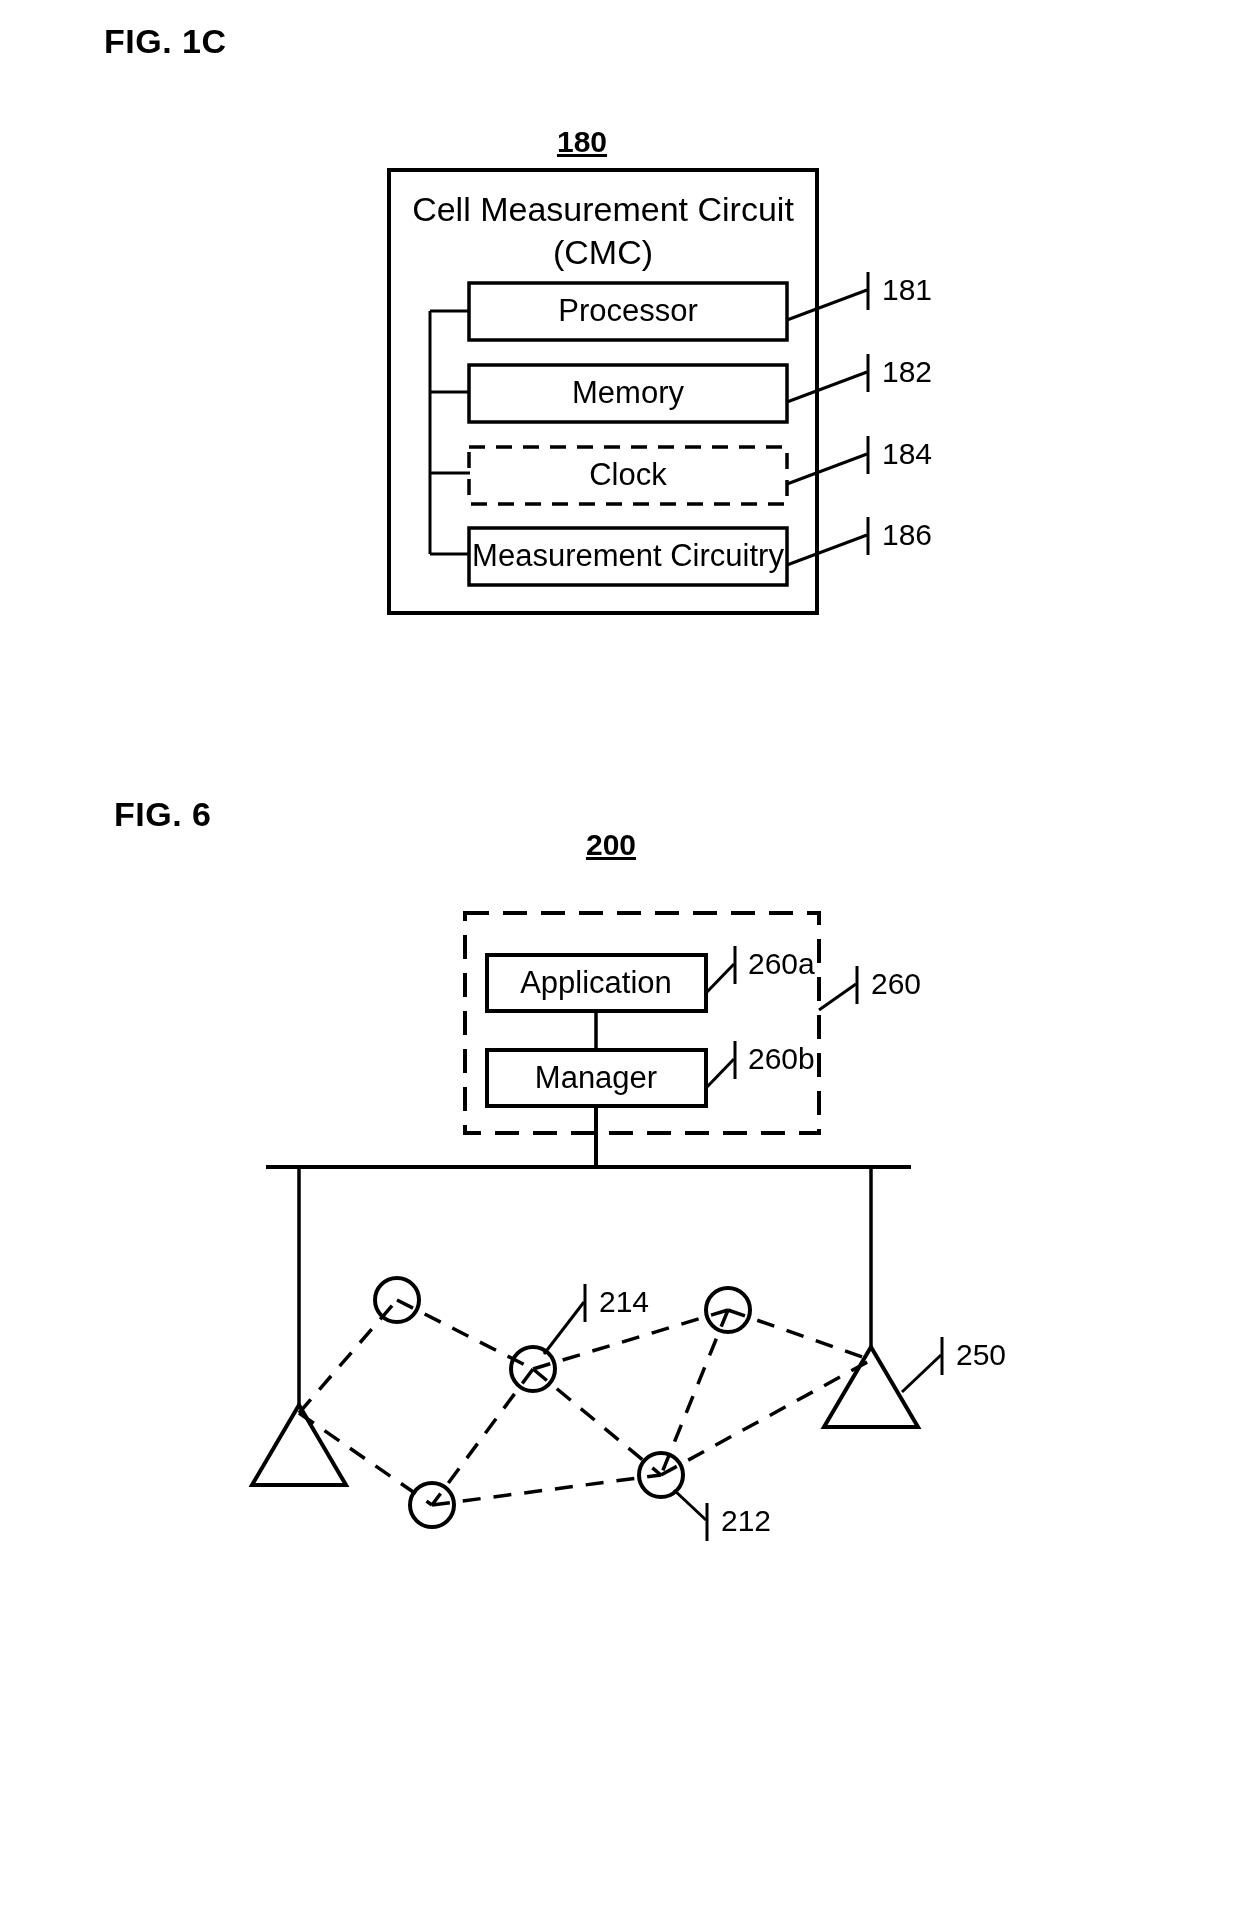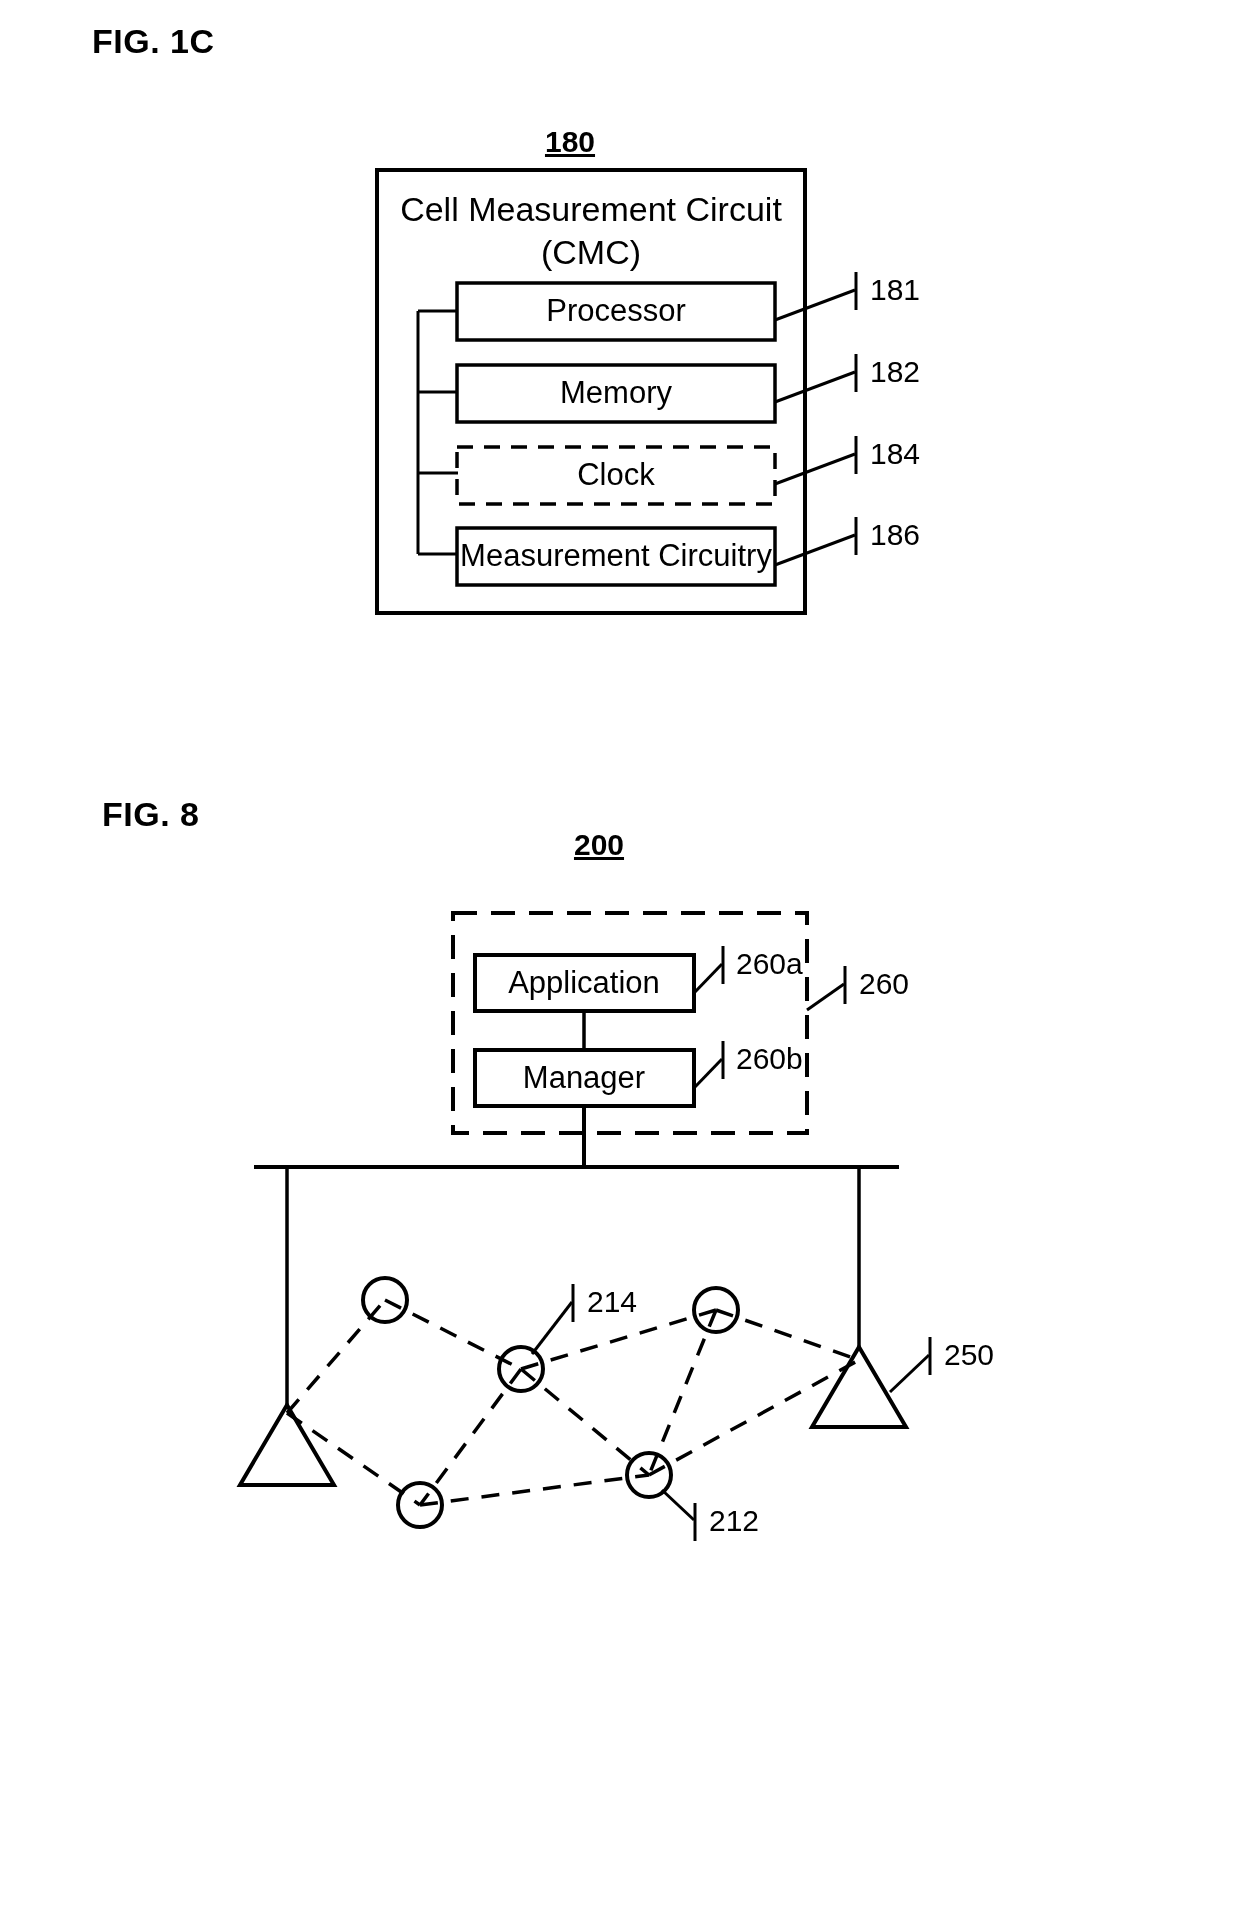--- a/index.html
+++ b/index.html
@@ -10,21 +10,21 @@
   body {
     width: 1240px;
     height: 1907px;
     position: relative;
     font-family: "Liberation Sans", sans-serif;
     color: #000000;
     overflow: hidden;
   }
   .page {
     position: absolute;
-    left: 4px; top: 0;
+    left: 16px; top: 0;
     width: 1132px;
     height: 1907px;
   }
   .fig-label {
     position: absolute;
     font-family: "Liberation Sans", sans-serif;
     font-weight: bold;
     font-size: 34px;
     letter-spacing: 0.5px;
     color: #000;
@@ -106,21 +106,21 @@
 
     <path class="ln" d="M 771 484 L 851 454" stroke-width="3"></path>
     <path class="ln" d="M 852 436 L 852 474" stroke-width="3"></path>
     <text class="t-ref" x="866" y="464">184</text>
 
     <path class="ln" d="M 771 565 L 851 535" stroke-width="3"></path>
     <path class="ln" d="M 852 517 L 852 555" stroke-width="3"></path>
     <text class="t-ref" x="866" y="545">186</text>
   </svg>
 
-  <div class="fig-label" id="fig2-label">FIG. 8</div>
+  <div class="fig-label" id="fig2-label">FIG. 6</div>
 
   <svg class="figure" id="svg-fig2" width="1240" height="1060" viewBox="0 0 1240 1060" style="top:860px;">
 
     <text class="t-ref-title" x="595" y="-5" text-anchor="middle">200</text>
 
     <rect class="ln" x="449" y="53" width="354" height="220" stroke-width="4" fill="none" stroke-dasharray="24 14"></rect>
 
     <rect class="ln" x="471" y="95" width="219" height="56" stroke-width="4" fill="none"></rect>
     <text class="t-box" x="580" y="133" text-anchor="middle">Application</text>
 

